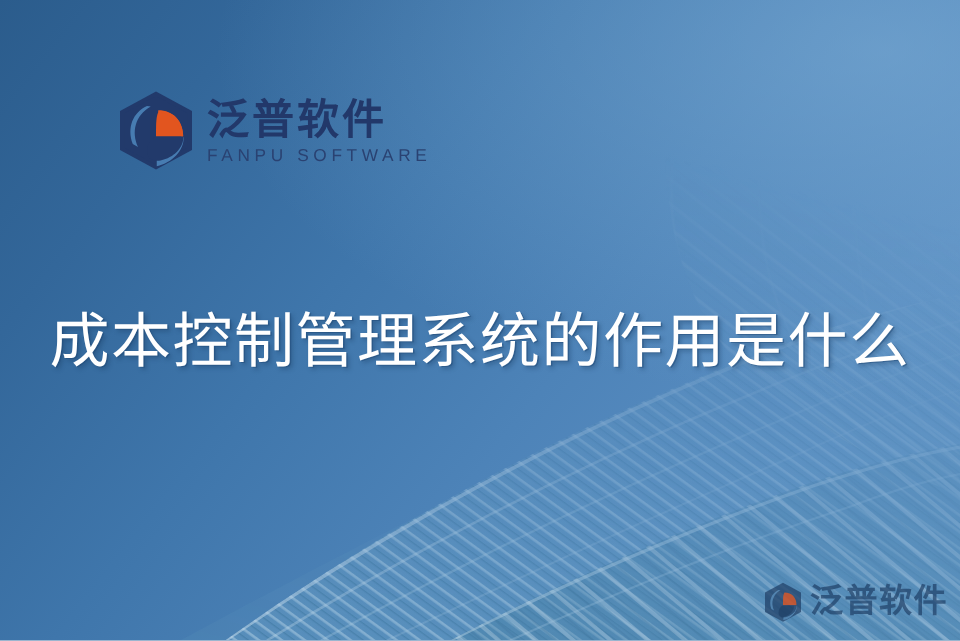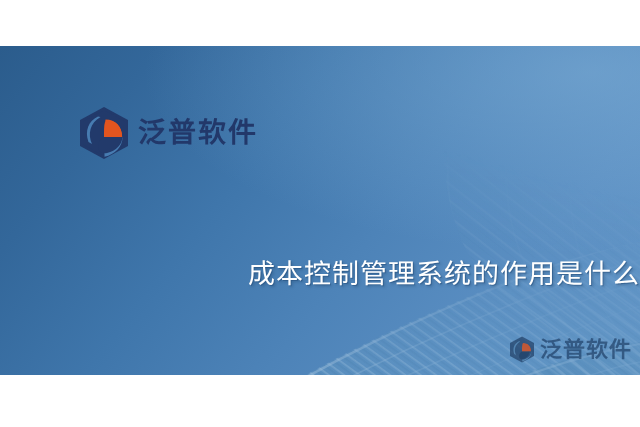--- a/index.html
+++ b/index.html
@@ -2,24 +2,23 @@
 <html lang="zh-CN"><head>
 <meta charset="utf-8">
 <title>Fanpu Banner</title>
 <style>
   html,body{margin:0;padding:0;background:#ffffff;}
   body{font-family:"Liberation Sans", sans-serif;}
 
   .banner{
     position:relative;
     width:640px;
-    height:329px;
+    height:427px;
     overflow:hidden;
     background:#3a6b9c;
-    margin-top:46px;
   }
 
   
   .bg-gradient{
     position:absolute; inset:0;
     background:linear-gradient(128deg,
         #2b5c8c 0%,
         #33679a 18%,
         #3f76ab 38%,
         #4d83b8 58%,
@@ -66,23 +65,23 @@
     color:#2a4272;
     margin-top:3px;
     white-space:nowrap;
   }
 
   
   .headline{
     position:absolute;
     left:0; right:0;
     top:203px;
-    text-align:right;
+    text-align:center;
     font-family:"DejaVu Serif","Liberation Serif",serif;
-    font-size:27px;
+    font-size:40px;
     line-height:50px;
     font-weight:400;
     color:#ffffff;
     letter-spacing:1px;
     white-space:nowrap;
     text-shadow:
        1px 1px 0 rgba(30,70,115,.45),
        2px 2px 3px rgba(24,56,95,.35);
   }
 
@@ -227,20 +226,21 @@
 
         <path d="M12 20 L12 38 L26 46 L26 36 C26 28 18 22 12 20 Z" fill="#2d4c82" opacity=".0"></path>
 
         <path d="M22.5 11 C12 17 9.5 28 14 38 L10.5 36 C6.5 25 10.5 15 20 10.6 Z" fill="#4a7fb5" opacity=".95"></path>
         <path d="M44.5 31.5 C44.5 40.5 37 48.5 26.5 50.8 L26.5 46.6 C35 44.4 40.6 38.6 41 31.5 Z" fill="#4a7fb5" opacity=".95"></path>
         <path d="M26 31 L44.3 31 C44.3 38.6 38 45 29 47 C24 48 20 45.5 20 40.5 C20 35.8 23 32.4 26 31 Z" fill="#223a6b"></path>
       </svg>
     </span>
     <span class="logo-words">
       <span class="logo-cn">泛普软件</span>
+      <span class="logo-en">FANPU SOFTWARE</span>
     </span>
   </div>
 
   <div class="headline">成本控制管理系统的作用是什么</div>
 
   <div class="watermark">
     <div class="wm-row">
       <span>
         <svg class="wm-mark" viewBox="0 0 52 54" xmlns="http://www.w3.org/2000/svg">
           <path d="M26 1 L50 14 L50 40 L26 53 L2 40 L2 14 Z" fill="#1d3c63" opacity=".75"></path>

